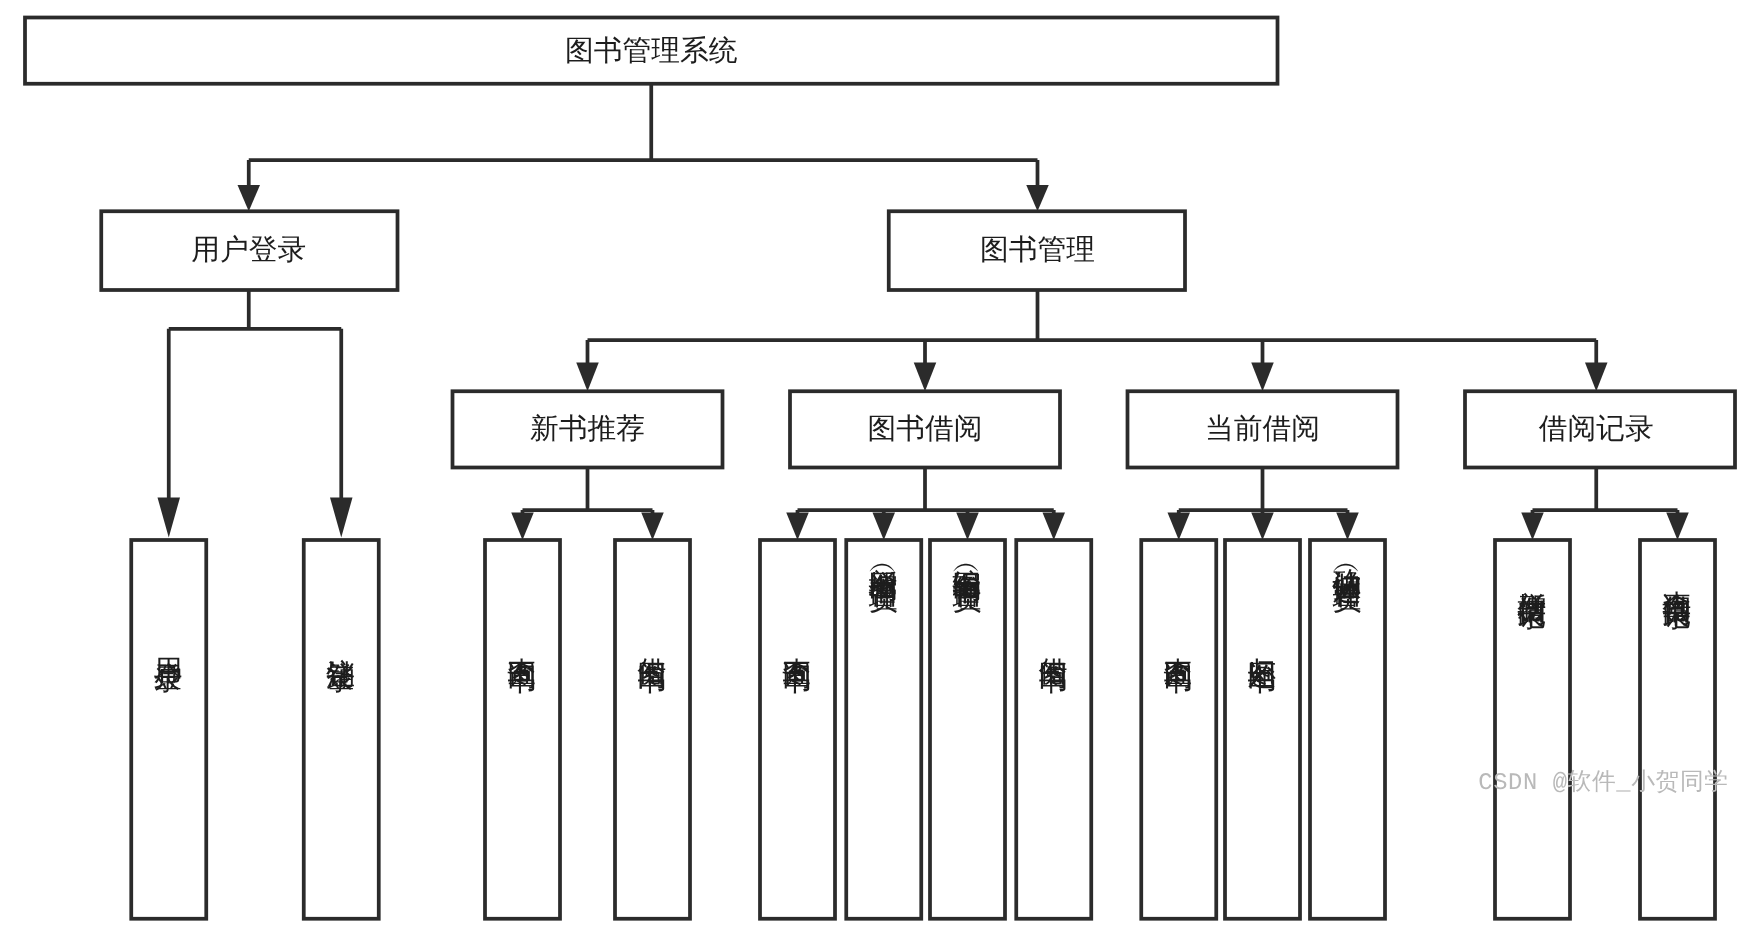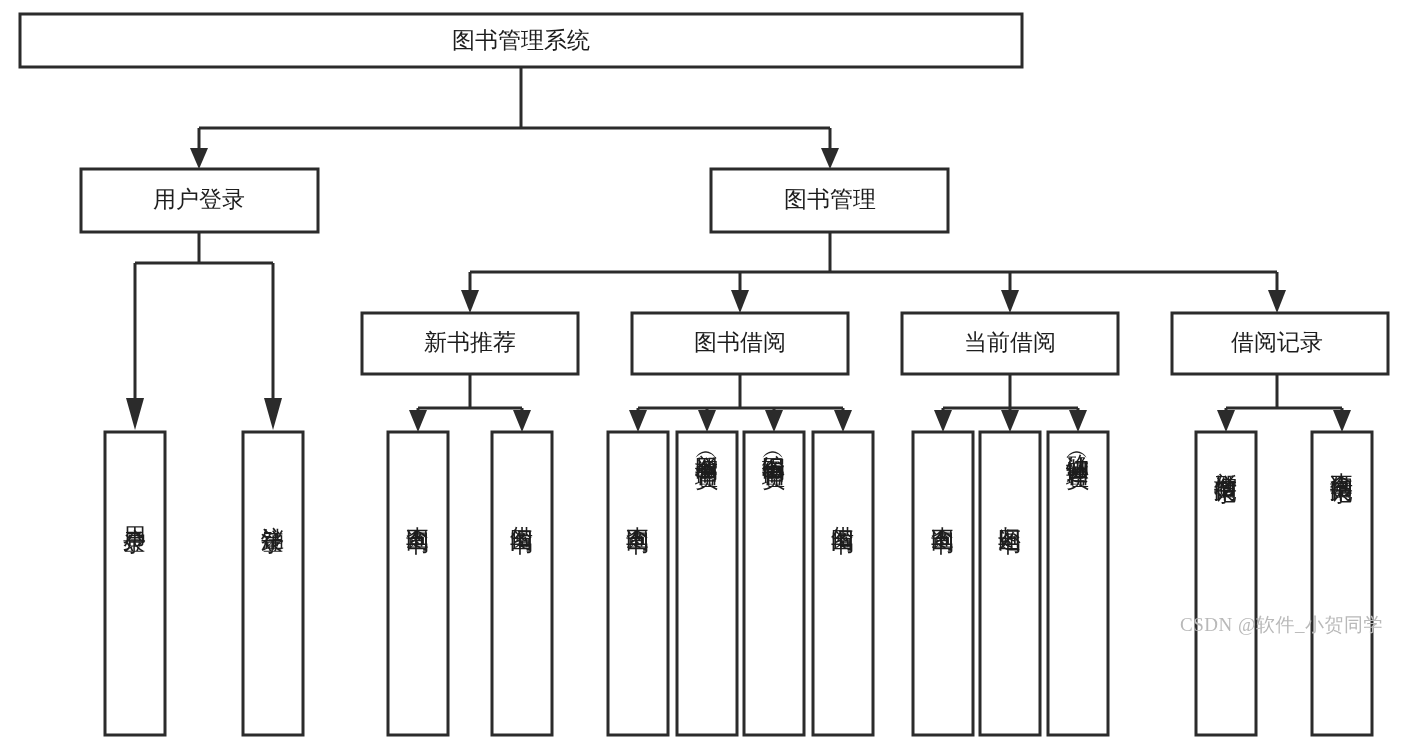--- a/index.html
+++ b/index.html
@@ -53,21 +53,21 @@
     fill: #1d1d1d;
     writing-mode: vertical-rl;
     text-orientation: upright;
     text-anchor: middle;
     letter-spacing: 2px;
   }
   .watermark-text {
     position: absolute;
     right: 22px;
     bottom: 6px;
-    font-family: Liberation Serif, serif;
+    font-family: Liberation Mono, monospace;
     font-size: 19px;
     color: #b9b9b9;
     white-space: nowrap;
     letter-spacing: 0.5px;
   }
 </style>
 </head>
 <body>
 
 <div id="diagram-root">

